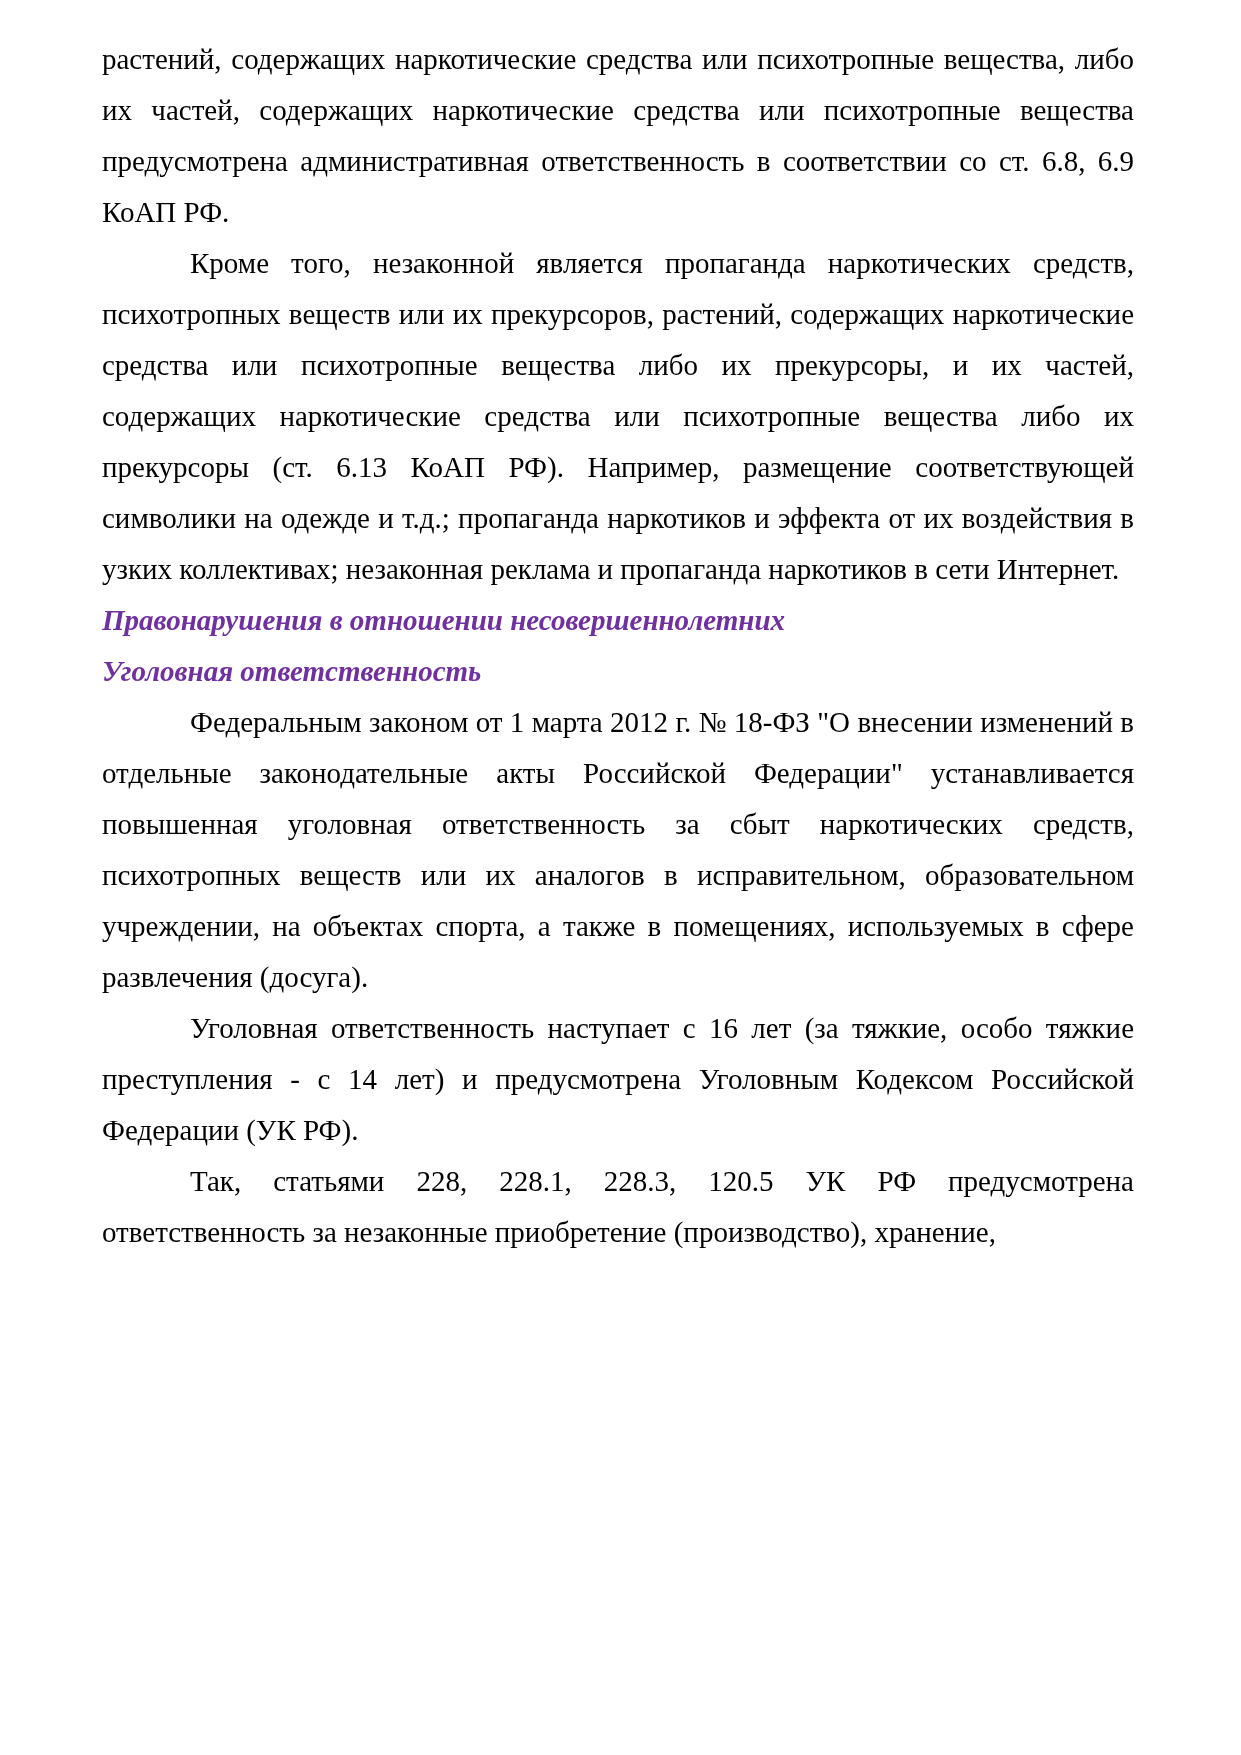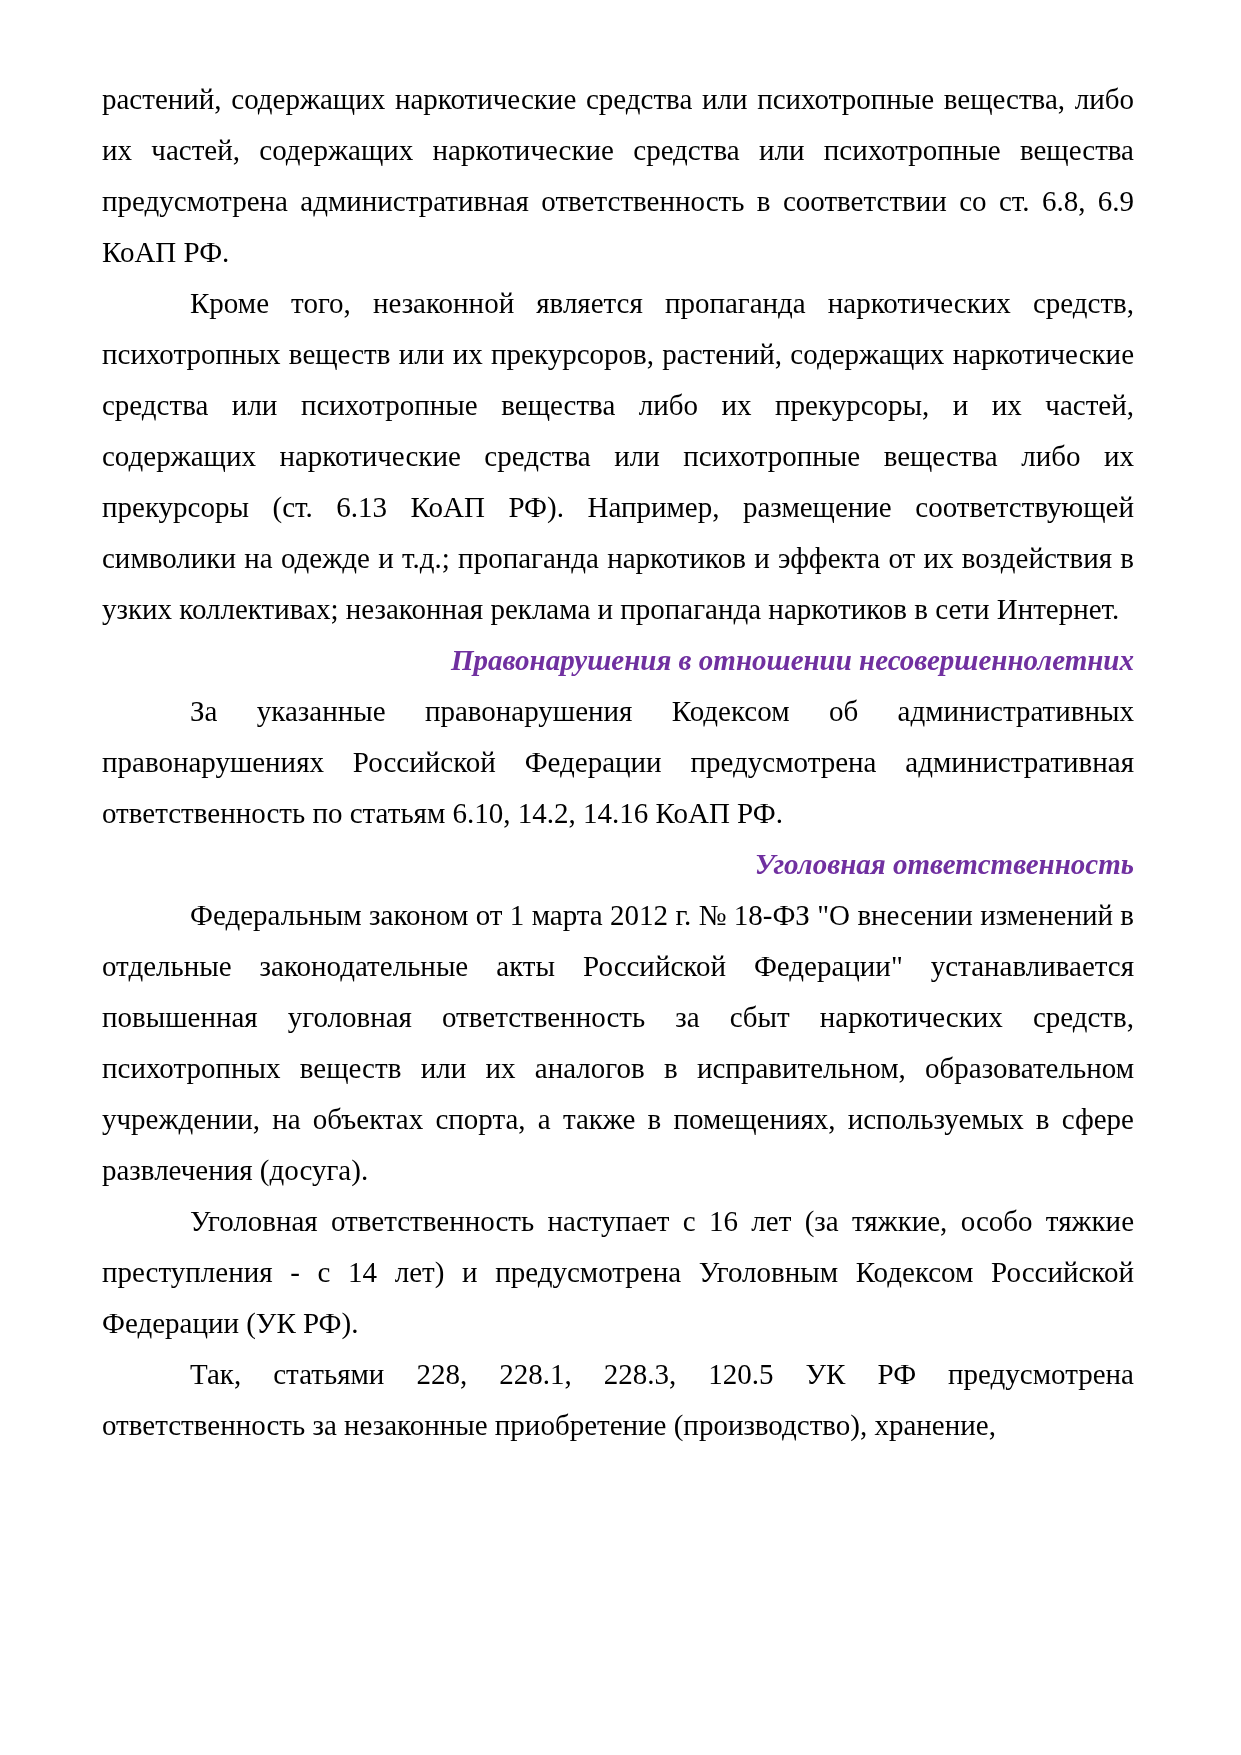--- a/index.html
+++ b/index.html
@@ -7,50 +7,49 @@
     padding: 0;
     background: #ffffff;
   }
   .page {
     position: relative;
     width: 1241px;
     height: 1755px;
     margin: 0;
     background: #ffffff;
     box-sizing: border-box;
-    padding: 74px 107px 0 102px;
+    padding: 34px 107px 0 102px;
     overflow: hidden;
     font-family: "Liberation Serif", "DejaVu Serif", serif;
     font-size: 29px;
     line-height: 51px;
     color: #000000;
   }
   .para {
     margin: 0;
     text-align: justify;
     text-justify: inter-word;
   }
   .para.indent {
     text-indent: 88px;
   }
   .heading {
     margin: 0;
-    text-align: right;
+    text-align: left;
     font-weight: bold;
     font-style: italic;
     color: #7030A0;
   }
 </style>
 </head>
 <body>
 
 <div class="page">
   <div>
       <p class="para">растений, содержащих наркотические средства или психотропные вещества, либо их частей, содержащих наркотические средства или психотропные вещества предусмотрена административная ответственность в соответствии со ст. 6.8, 6.9 КоАП РФ.</p>
       <p class="para indent">Кроме того, незаконной является пропаганда наркотических средств, психотропных веществ или их прекурсоров, растений, содержащих наркотические средства или психотропные вещества либо их прекурсоры, и их частей, содержащих наркотические средства или психотропные вещества либо их прекурсоры (ст. 6.13 КоАП РФ). Например, размещение соответствующей символики на одежде и т.д.; пропаганда наркотиков и эффекта от их воздействия в узких коллективах; незаконная реклама и пропаганда наркотиков в сети Интернет.</p>
       <p class="heading">Правонарушения в отношении несовершеннолетних</p>
-      <p class="para indent">За указанные правонарушения Кодексом об административных правонарушениях Российской Федерации предусмотрена административная ответственность по статьям 6.10, 14.2, 14.16 КоАП РФ.</p>
       <p class="heading">Уголовная ответственность</p>
       <p class="para indent">Федеральным законом от 1 марта 2012 г. № 18-ФЗ "О внесении изменений в отдельные законодательные акты Российской Федерации" устанавливается повышенная уголовная ответственность за сбыт наркотических средств, психотропных веществ или их аналогов в исправительном, образовательном учреждении, на объектах спорта, а также в помещениях, используемых в сфере развлечения (досуга).</p>
       <p class="para indent">Уголовная ответственность наступает с 16 лет (за тяжкие, особо тяжкие преступления - с 14 лет) и предусмотрена Уголовным Кодексом Российской Федерации (УК РФ).</p>
       <p class="para indent">Так, статьями 228, 228.1, 228.3, 120.5 УК РФ предусмотрена ответственность за незаконные приобретение (производство), хранение,</p>
     </div>
 </div>
 
 </body></html>

